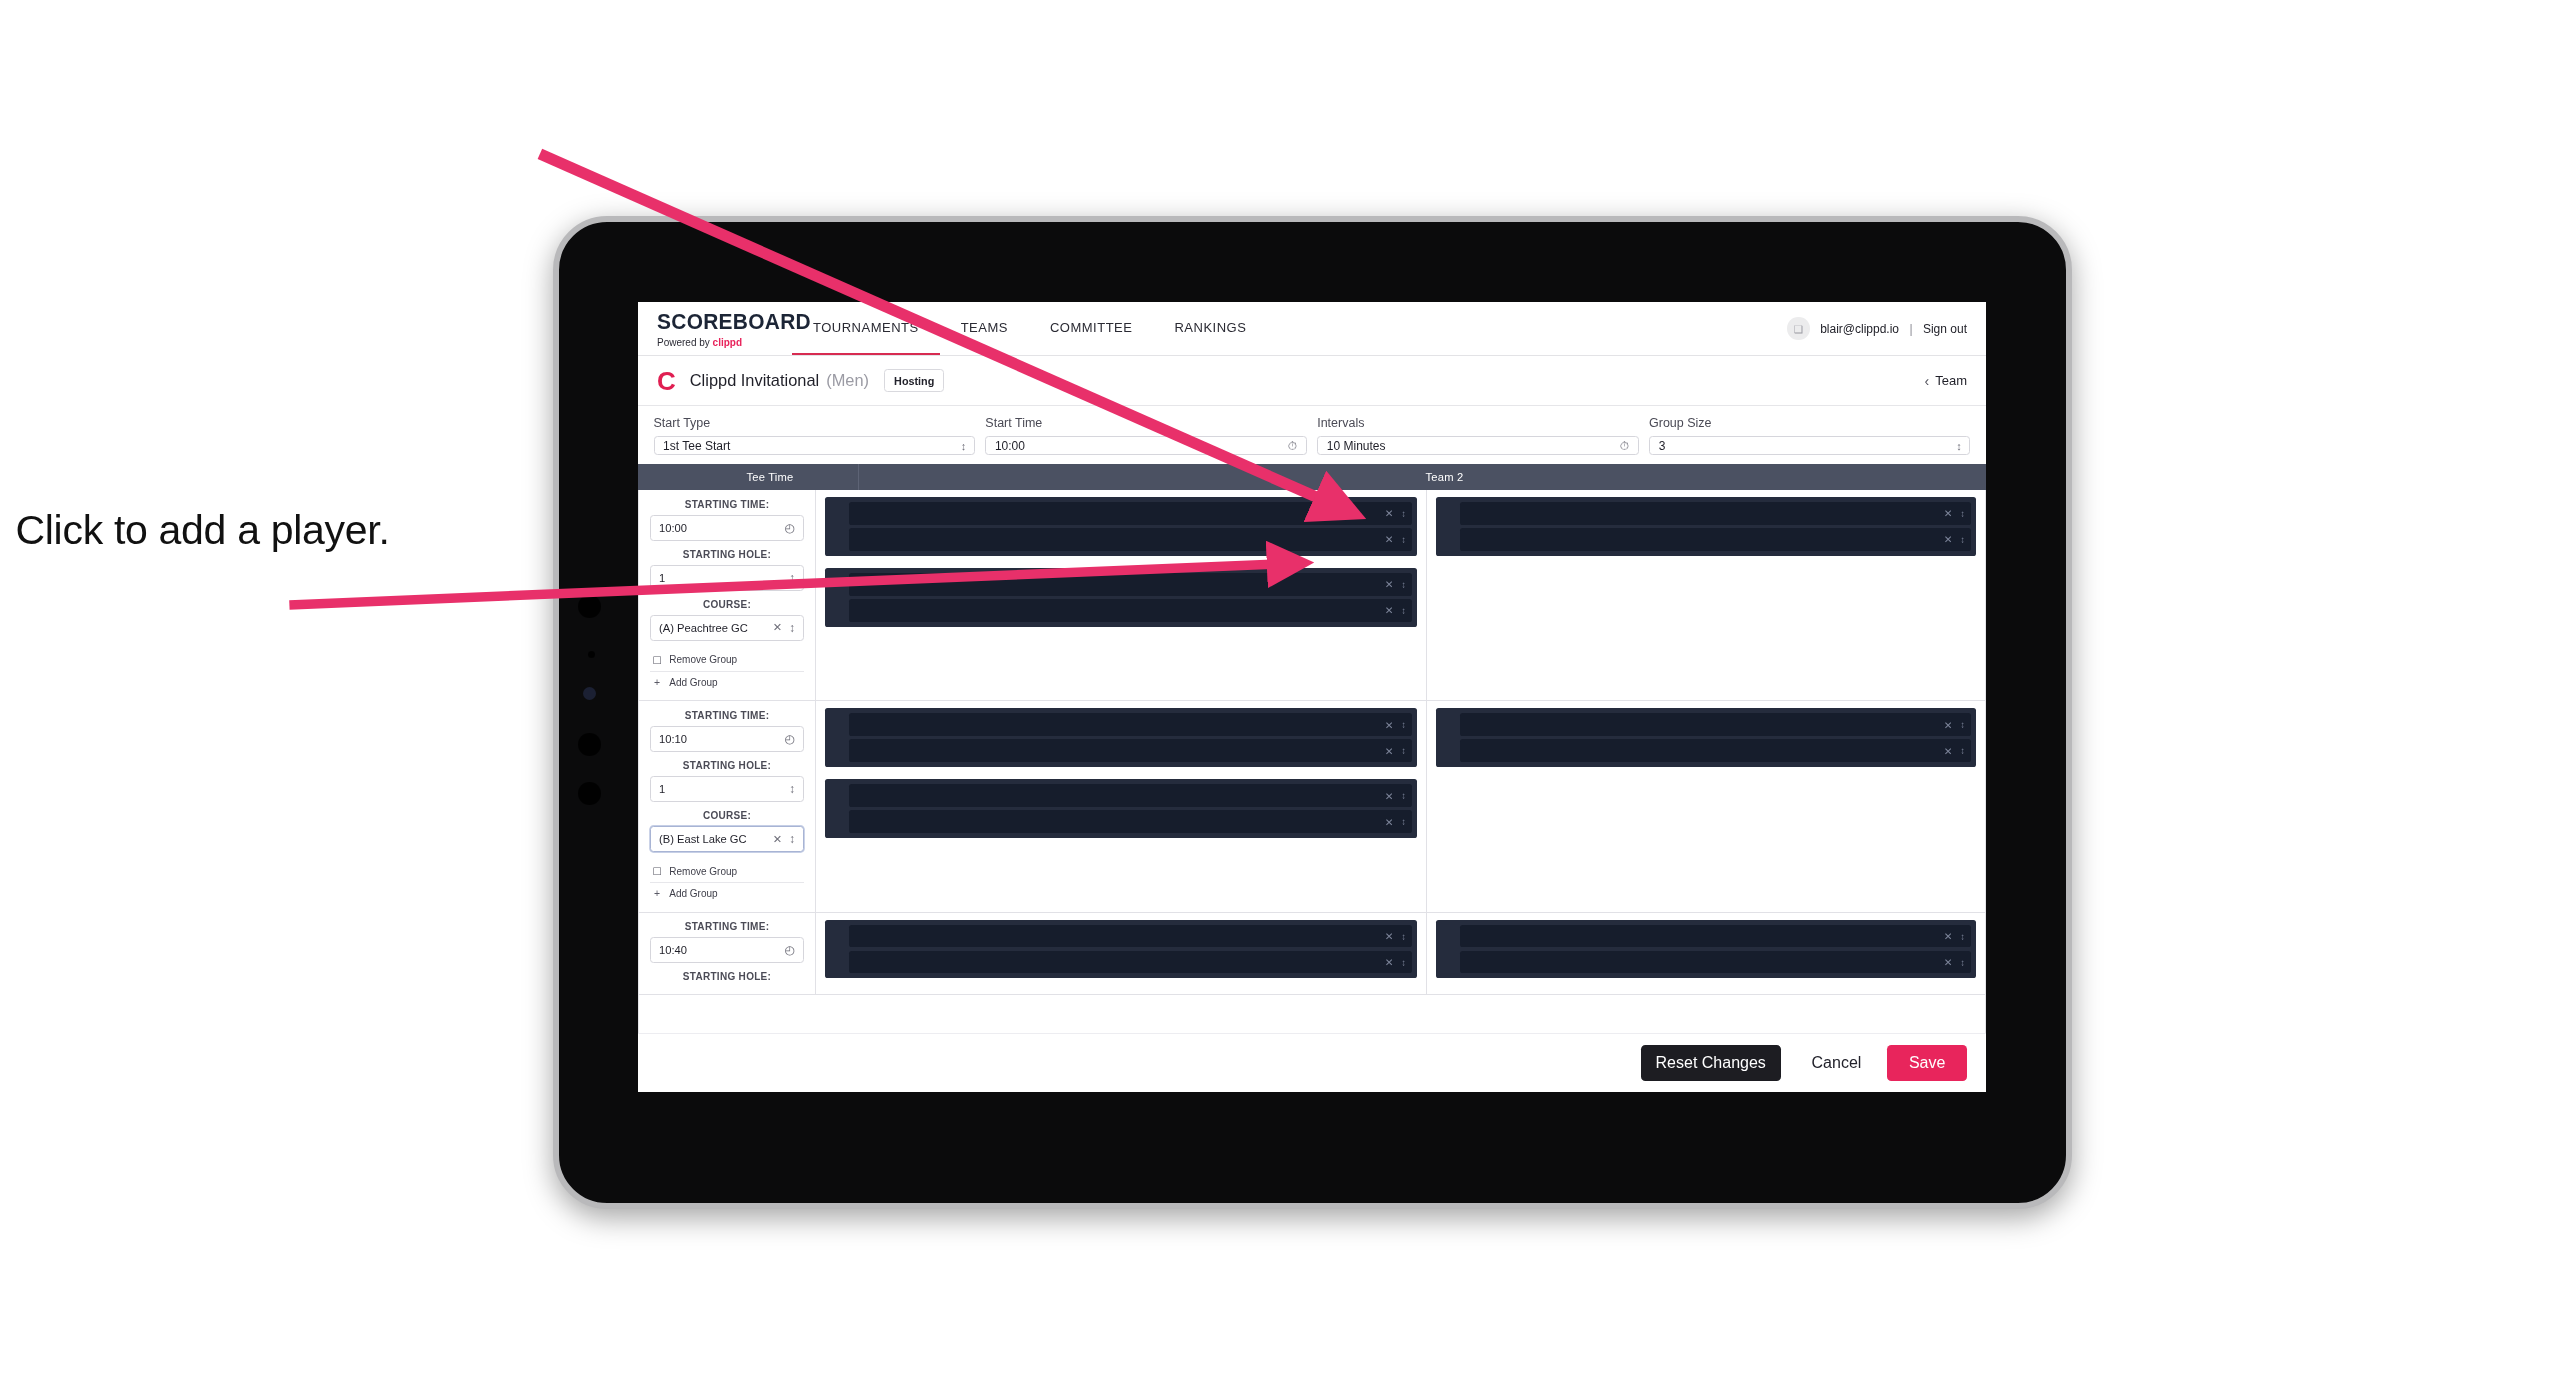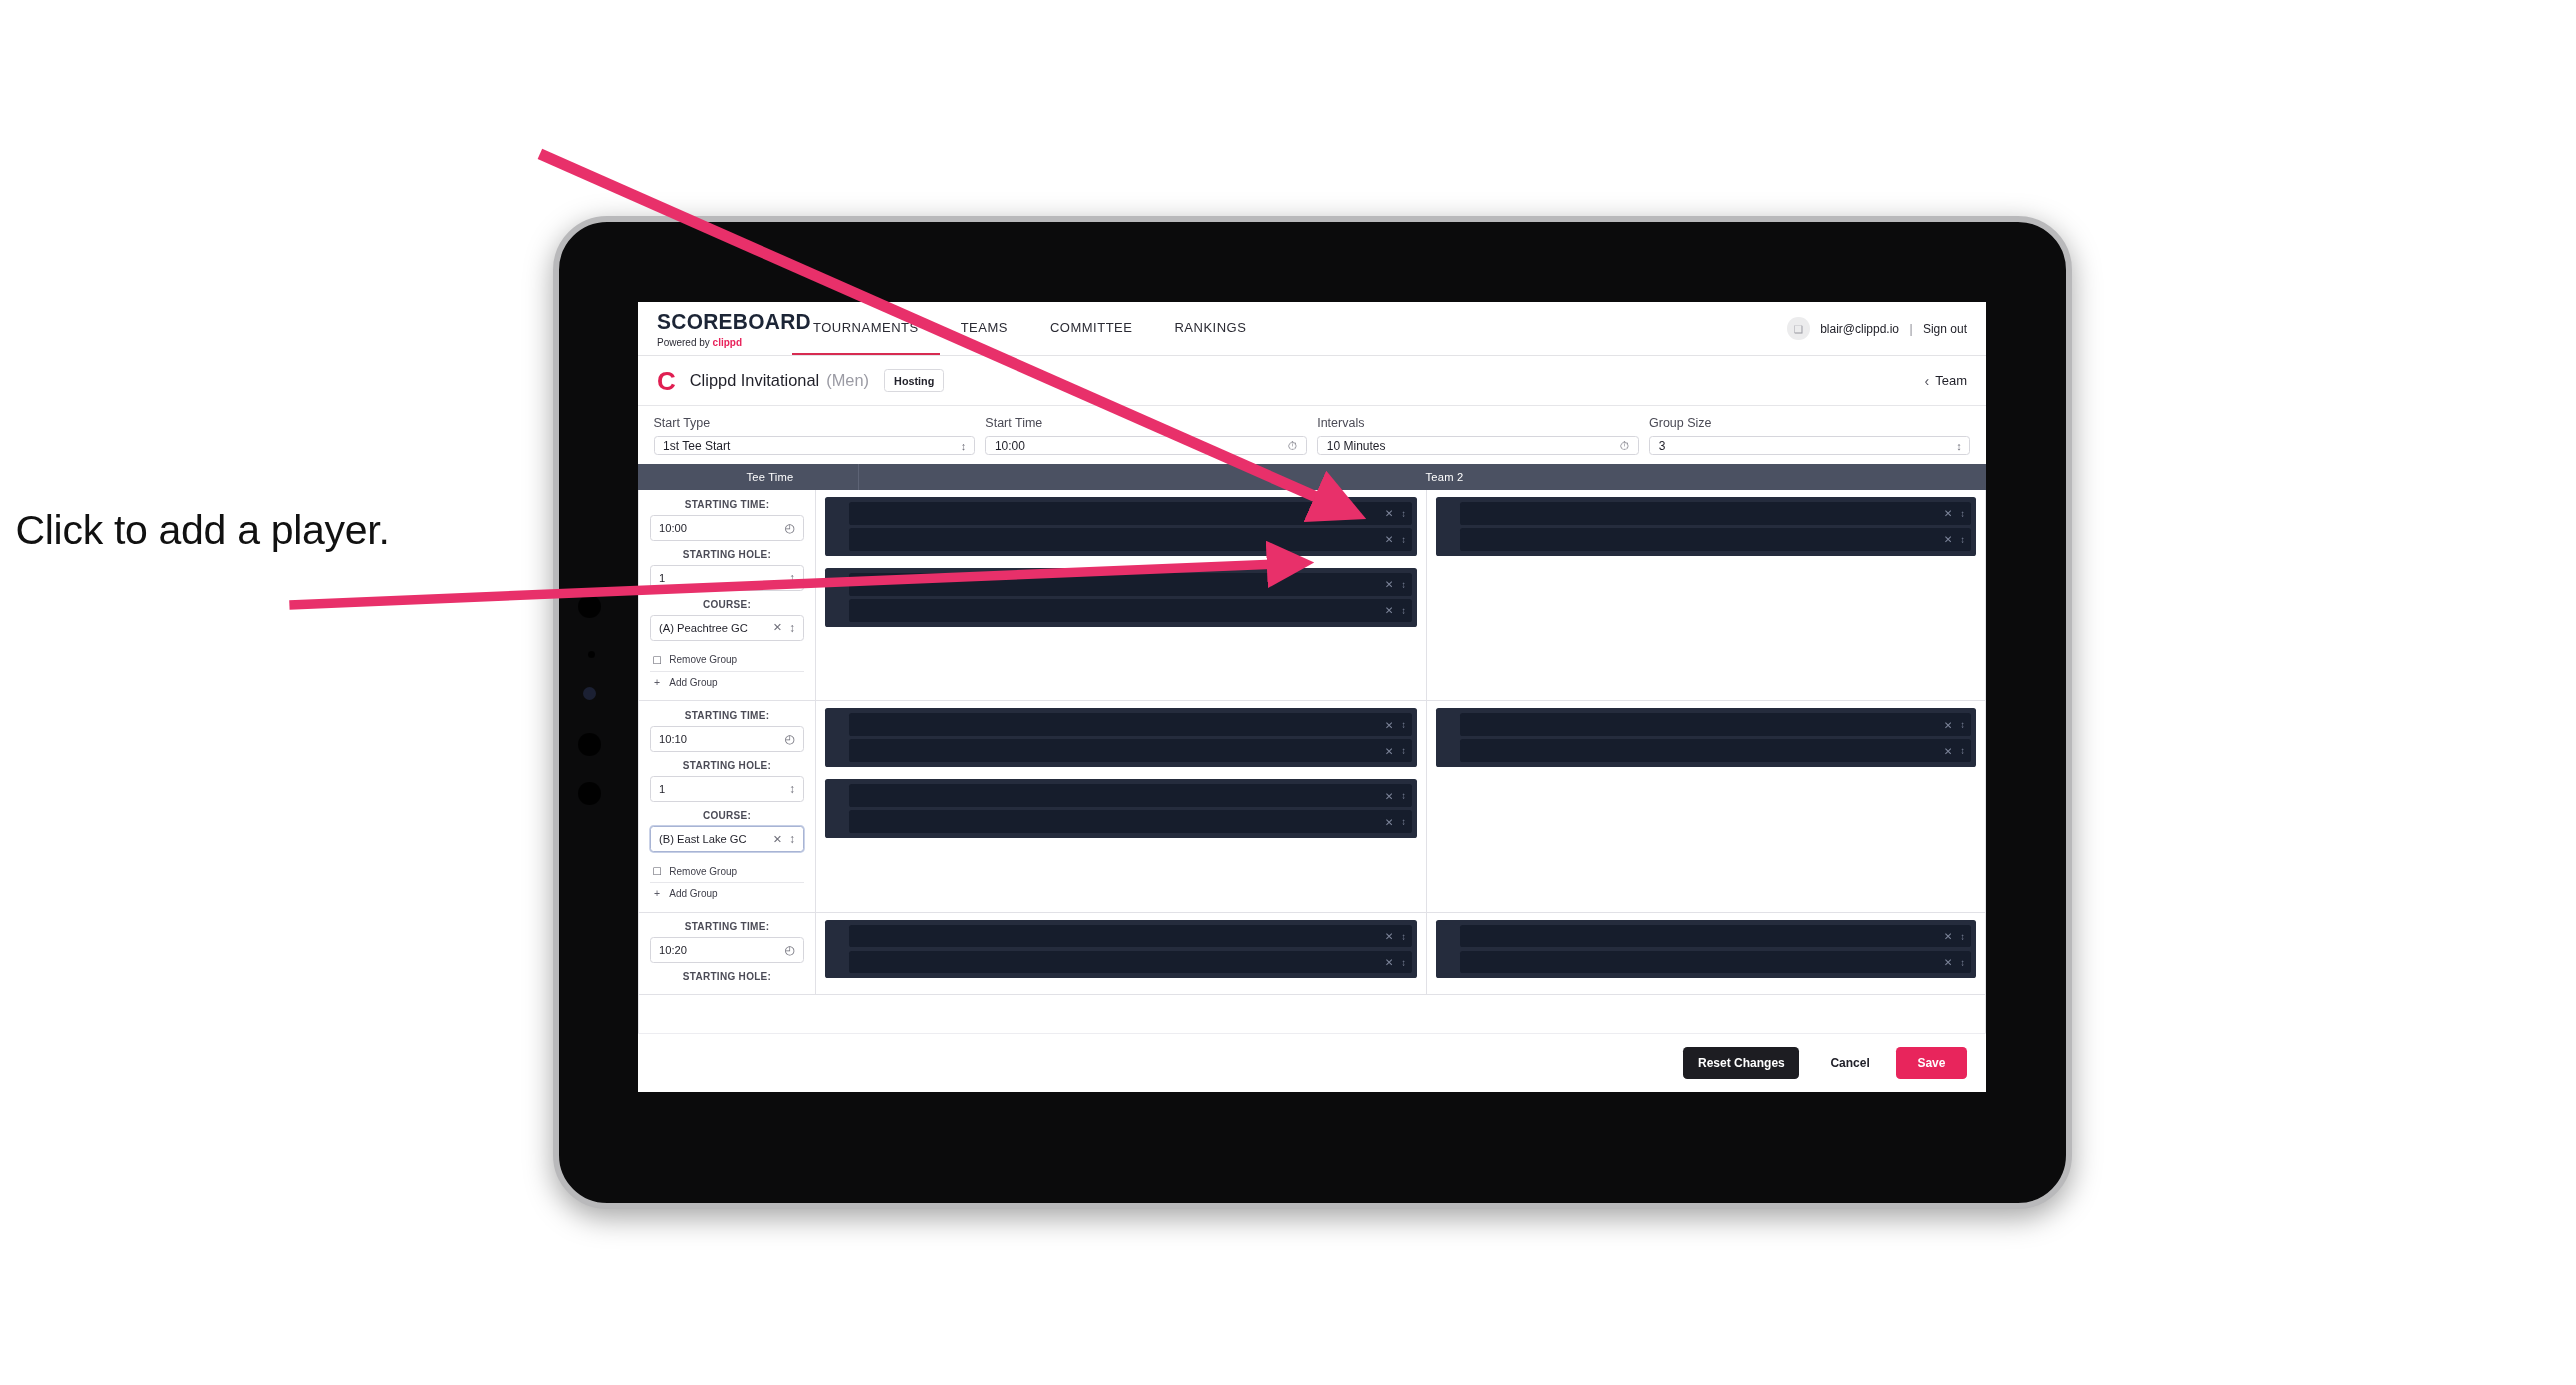--- a/index.html
+++ b/index.html
@@ -164,21 +164,21 @@
   .p-ico.up { font-size:9.5px; letter-spacing:-0.9px; }
   
   .grp-card.indent .p-row { margin-left: 19px; }
 
   
   .appfooter {
     position:absolute; left:0; right:0; bottom:0; height:59px;
     background:#fff; display:flex; align-items:center; justify-content:flex-end;
     gap:0; padding-right:19px; border-top:0.9px solid #ededf1;
   }
-  .btn { font-size:12px; border-radius:4.3px; cursor:pointer;font-weight:bold; }
+  .btn { font-size:16px; border-radius:4.3px; cursor:pointer; }
   .btn-reset { background:#1d1d22; color:#fff; padding:8.6px 14.7px; }
   .btn-cancel { background:transparent; color:#22222b; padding:8.6px 19px; margin-left:12px; }
   .btn-save { background:#e8255c; color:#fff; padding:8.6px 21.6px; margin-left:7px; }
 </style>
 </head>
 <body>
 
 <div id="stage">
 
   <div class="annot" id="annot-player">Click to add a player.</div>
@@ -393,21 +393,21 @@
                 <span class="p-ico">✕</span>
                 <span class="p-ico up">↕</span>
               </div>
             </div>
           </div>
         </div>
         <div class="trow">
           <div class="cell-teetime">
             <div class="tt-label">STARTING TIME:</div>
             <div class="tt-field">
-              <span class="val">10:20</span>
+              <span class="val">10:40</span>
               <span class="ico">◴</span>
             </div>
             <div class="tt-label">STARTING HOLE:</div>
           </div>
           <div class="cell-team t1">
             <div class="grp-card indent">
               <div class="p-row">
                 <span class="p-fill"></span>
                 <span class="p-ico">✕</span>
                 <span class="p-ico up">↕</span>

